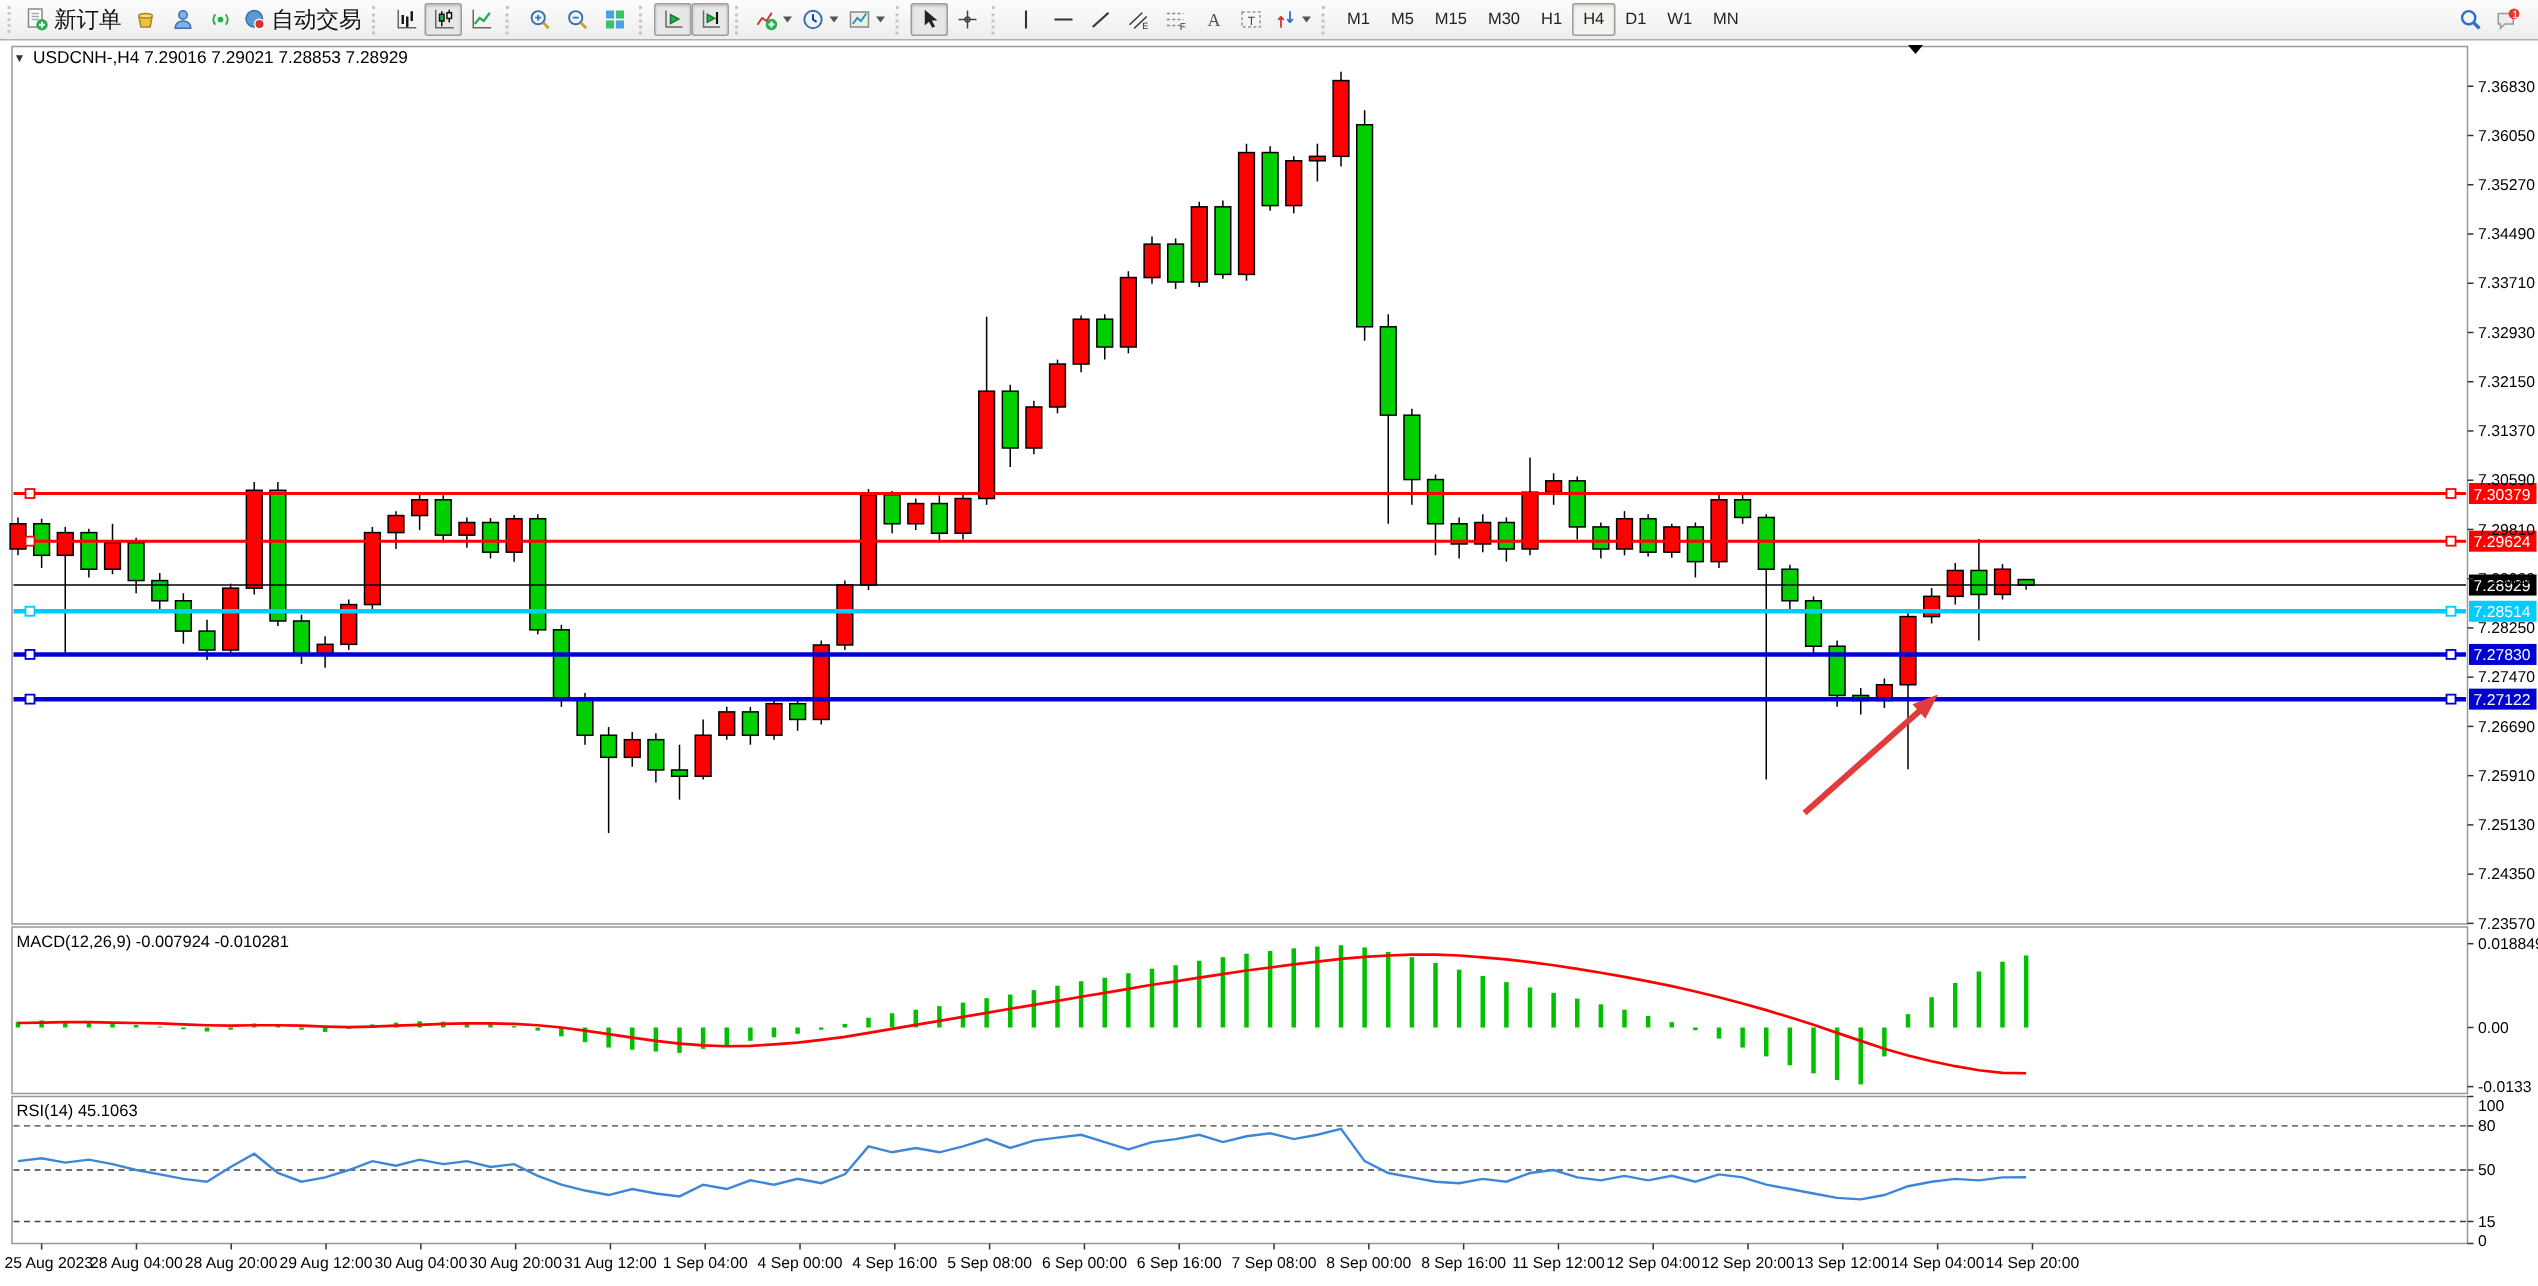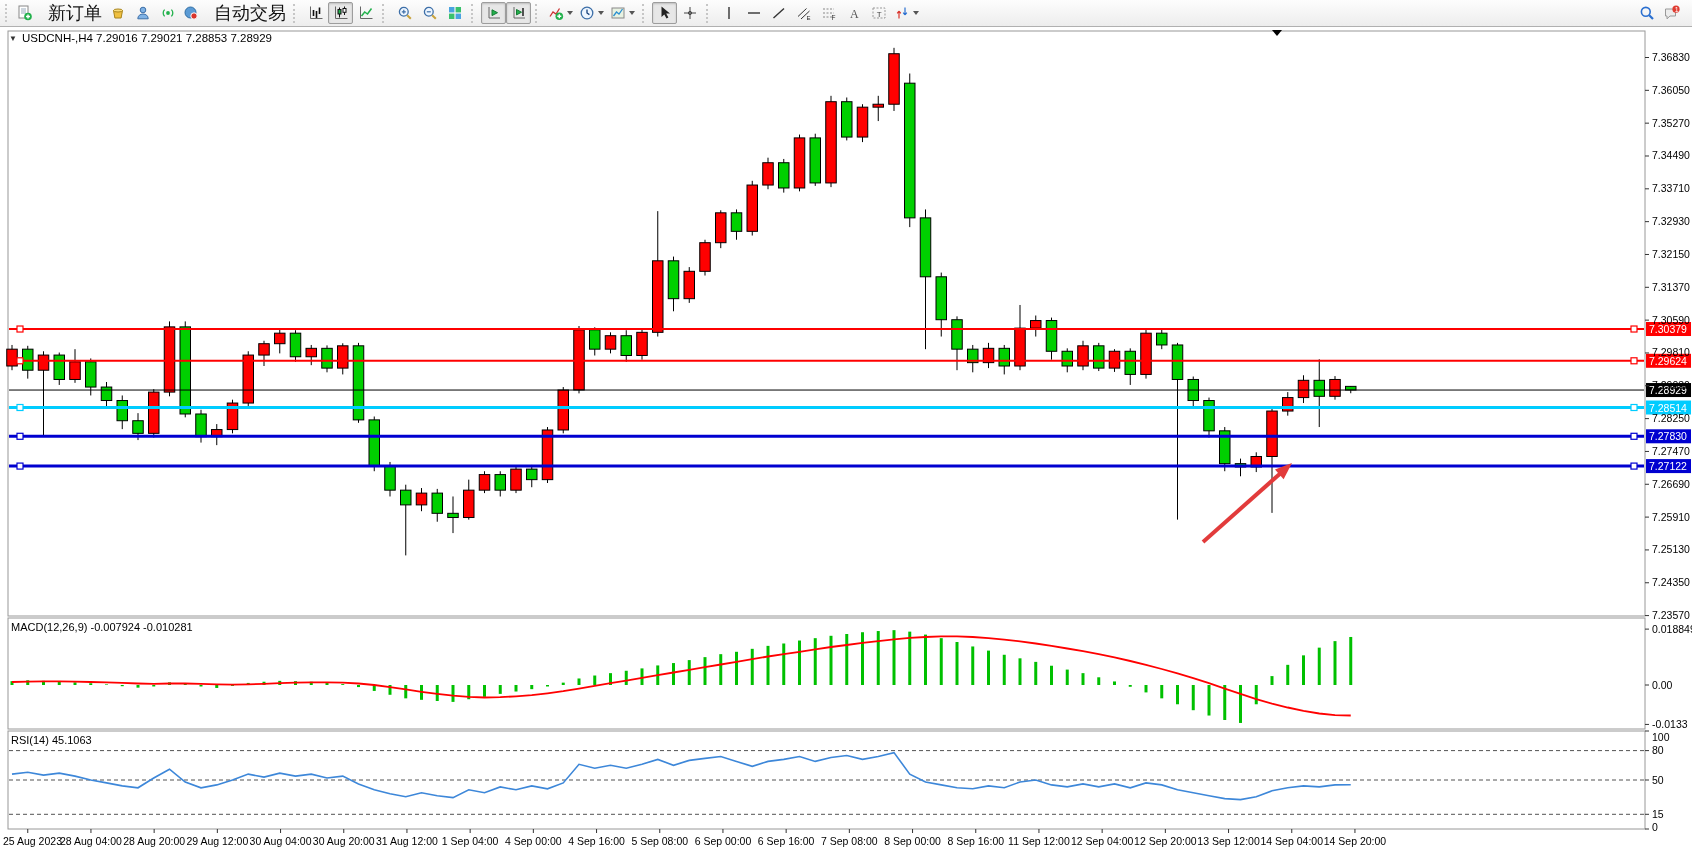--- a/index.html
+++ b/index.html
@@ -5,21 +5,21 @@
   html,body{margin:0;padding:0;background:#fff;width:1692px;height:857px;overflow:hidden;
     font-family:"Liberation Sans","DejaVu Sans",sans-serif;}
   .toolbar{position:absolute;left:0;top:0;width:1692px;height:27px;box-sizing:border-box;
     background:linear-gradient(#fdfdfd,#ededed);border-bottom:1px solid #b0b0b0;
     display:flex;align-items:center;padding:0 2px;}
   .grip{width:4px;height:18px;border-left:2px dotted #c9c9c9;margin:0 3px;}
   .sep{width:4px;height:19px;border-left:2px dotted #c6c6c6;margin:0 4px;}
   .btn{height:22px;min-width:25px;display:flex;align-items:center;justify-content:center;
     border:1px solid transparent;border-radius:2px;box-sizing:border-box;padding:0 2px;}
   .btn.active{background:#e7e7e7;border-color:#9d9d9d;box-shadow:inset 0 1px 2px rgba(0,0,0,.18);}
-  .btn .lbl{font-size:18px;color:#111;margin-left:15px;white-space:nowrap;}
+  .btn .lbl{font-size:15px;color:#111;margin-left:3px;white-space:nowrap;}
   .caret{width:0;height:0;border-left:3px solid transparent;border-right:3px solid transparent;
     border-top:4px solid #555;margin-left:3px;}
   .tf{font-size:11px;color:#222;height:20px;display:flex;align-items:center;justify-content:center;
     padding:0 6px;border:1px solid transparent;border-radius:2px;}
   .tf.active{background:#f3f3ef;border-color:#9d9d9d;box-shadow:inset 0 1px 2px rgba(0,0,0,.15);}
   .right{margin-left:auto;display:flex;align-items:center;margin-right:6px;}
   svg.icon{display:block;}
   #chartsvg{position:absolute;left:0;top:27px;}
   #chartsvg text{font-family:"Liberation Sans","DejaVu Sans",sans-serif;}
 </style>
@@ -199,20 +199,32 @@
           <text x="5.8" y="11.5" font-size="8" fill="#444">T</text>
         </svg>
       </span>
       <span class="btn">
         <svg class="icon" width="16" height="16" viewBox="0 0 16 16">
           <path d="M5 13.5V6M5 6L3.2 8.3M5 6l1.8 2.3" stroke="#d9342b" fill="none" stroke-width="1.2"></path>
           <path d="M11 2.5V10M11 10l-1.8-2.3M11 10l1.8-2.3" stroke="#2a6fd0" fill="none" stroke-width="1.2"></path>
         </svg>
         <span class="caret"></span>
       </span>
+    </span>
+  <span id="tb-tfs" style="display:flex;align-items:center;">
+      <span class="sep"></span>
+      <span class="tf">M1</span>
+      <span class="tf">M5</span>
+      <span class="tf">M15</span>
+      <span class="tf">M30</span>
+      <span class="tf">H1</span>
+      <span class="tf active">H4</span>
+      <span class="tf">D1</span>
+      <span class="tf">W1</span>
+      <span class="tf">MN</span>
     </span>
   <span class="right" id="tb-right">
       <span class="btn">
         <svg class="icon" width="16" height="16" viewBox="0 0 16 16">
           <circle cx="6.8" cy="6.8" r="4.4" fill="none" stroke="#2a6fd0" stroke-width="1.6"></circle>
           <line x1="10.2" y1="10.2" x2="14" y2="14" stroke="#2a6fd0" stroke-width="2.2"></line>
         </svg>
       </span>
       <span class="btn">
         <svg class="icon" width="16" height="16" viewBox="0 0 16 16">

